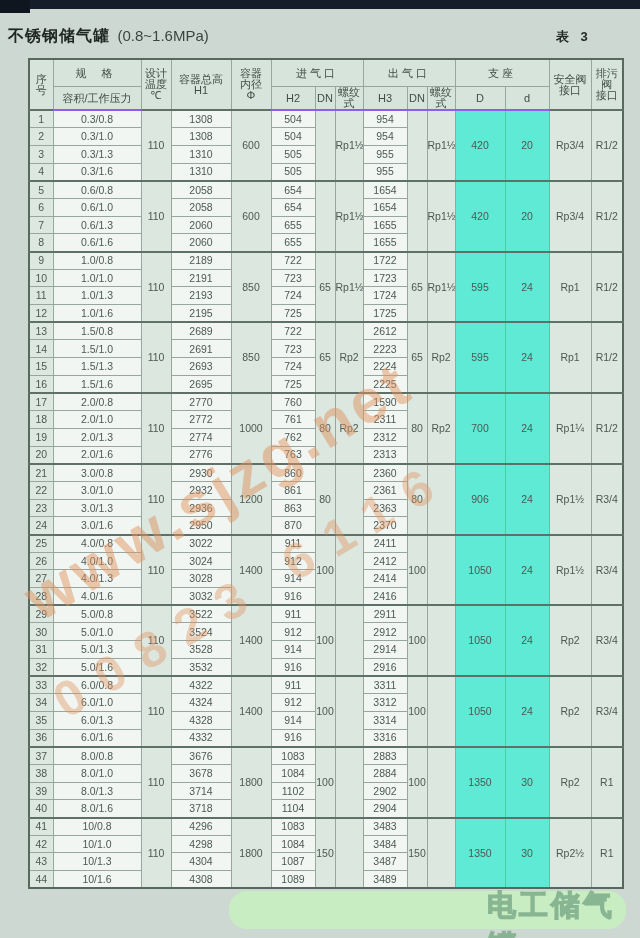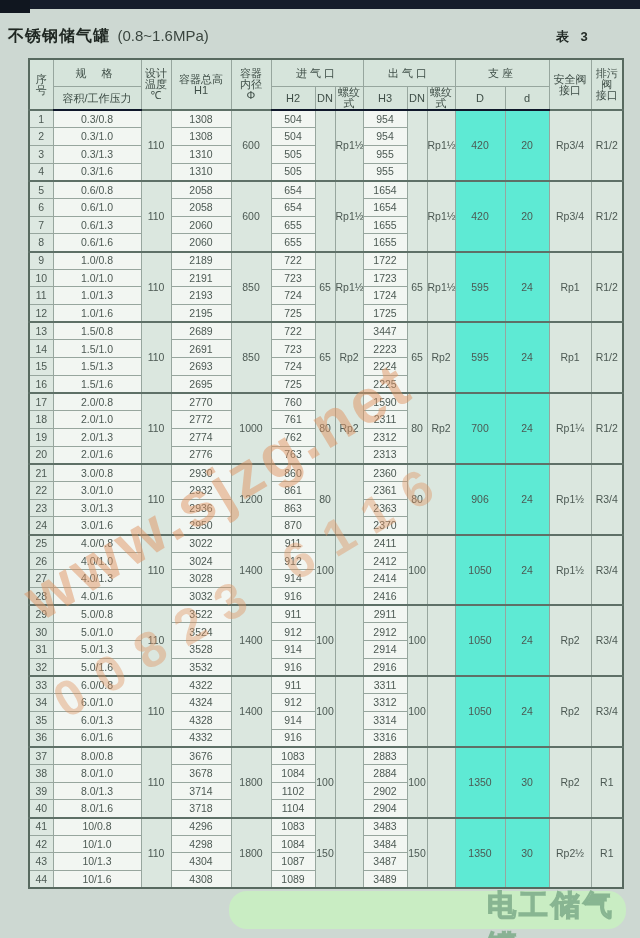--- a/index.html
+++ b/index.html
@@ -27,21 +27,21 @@
   }
   .spec-table th,.spec-table td{
     border:1px solid #97a69e;padding:0;text-align:center;vertical-align:middle;
     overflow:hidden;white-space:nowrap;
   }
   .spec-table thead th{
     background:#d6e4db;color:#3f4e47;font-weight:normal;font-size:11px;
     white-space:pre-line;line-height:11px;
   }
   .spec-table thead tr:first-child th{height:26px;}
-  .spec-table thead tr:last-child th{height:22px;border-bottom:2px solid #0f172a;}
+  .spec-table thead tr:last-child th{height:22px;border-bottom:2px solid #8b5cf6;}
   th.h-spec-top{letter-spacing:6px;text-align:center;}
   th.h-group{letter-spacing:3px;font-family:Liberation Serif, serif;}
   th.h-small{font-size:9.5px;line-height:10px;}
   th.h-thread{font-size:8px;letter-spacing:0;}
   .spec-table tbody tr{height:17.7px;}
   .spec-table tbody td{font-size:10.5px;color:#4c5953;line-height:1;}
   td.c-seq{background:#dde8e1;}
   td.c-val{background:#f2f6f2;}
   td.c-merge{background:#dbe7df;}
   td.c-light{background:#5eead4;}
@@ -254,21 +254,21 @@
       </tr>
       <tr class="group-start">
         <td class="c-seq">13</td>
         <td class="c-val">1.5/0.8</td>
         <td class="c-merge" rowspan="4">110</td>
         <td class="c-val">2689</td>
         <td class="c-merge" rowspan="4">850</td>
         <td class="c-val">722</td>
         <td class="c-merge" rowspan="4">65</td>
         <td class="c-merge c-thread" rowspan="4">Rp2</td>
-        <td class="c-val">3447</td>
+        <td class="c-val">2612</td>
         <td class="c-merge" rowspan="4">65</td>
         <td class="c-merge c-thread" rowspan="4">Rp2</td>
         <td class="c-light" rowspan="4">595</td>
         <td class="c-light" rowspan="4">24</td>
         <td class="c-merge" rowspan="4">Rp1</td>
         <td class="c-merge" rowspan="4">R1/2</td>
       </tr>
       <tr>
         <td class="c-seq">14</td>
         <td class="c-val">1.5/1.0</td>

